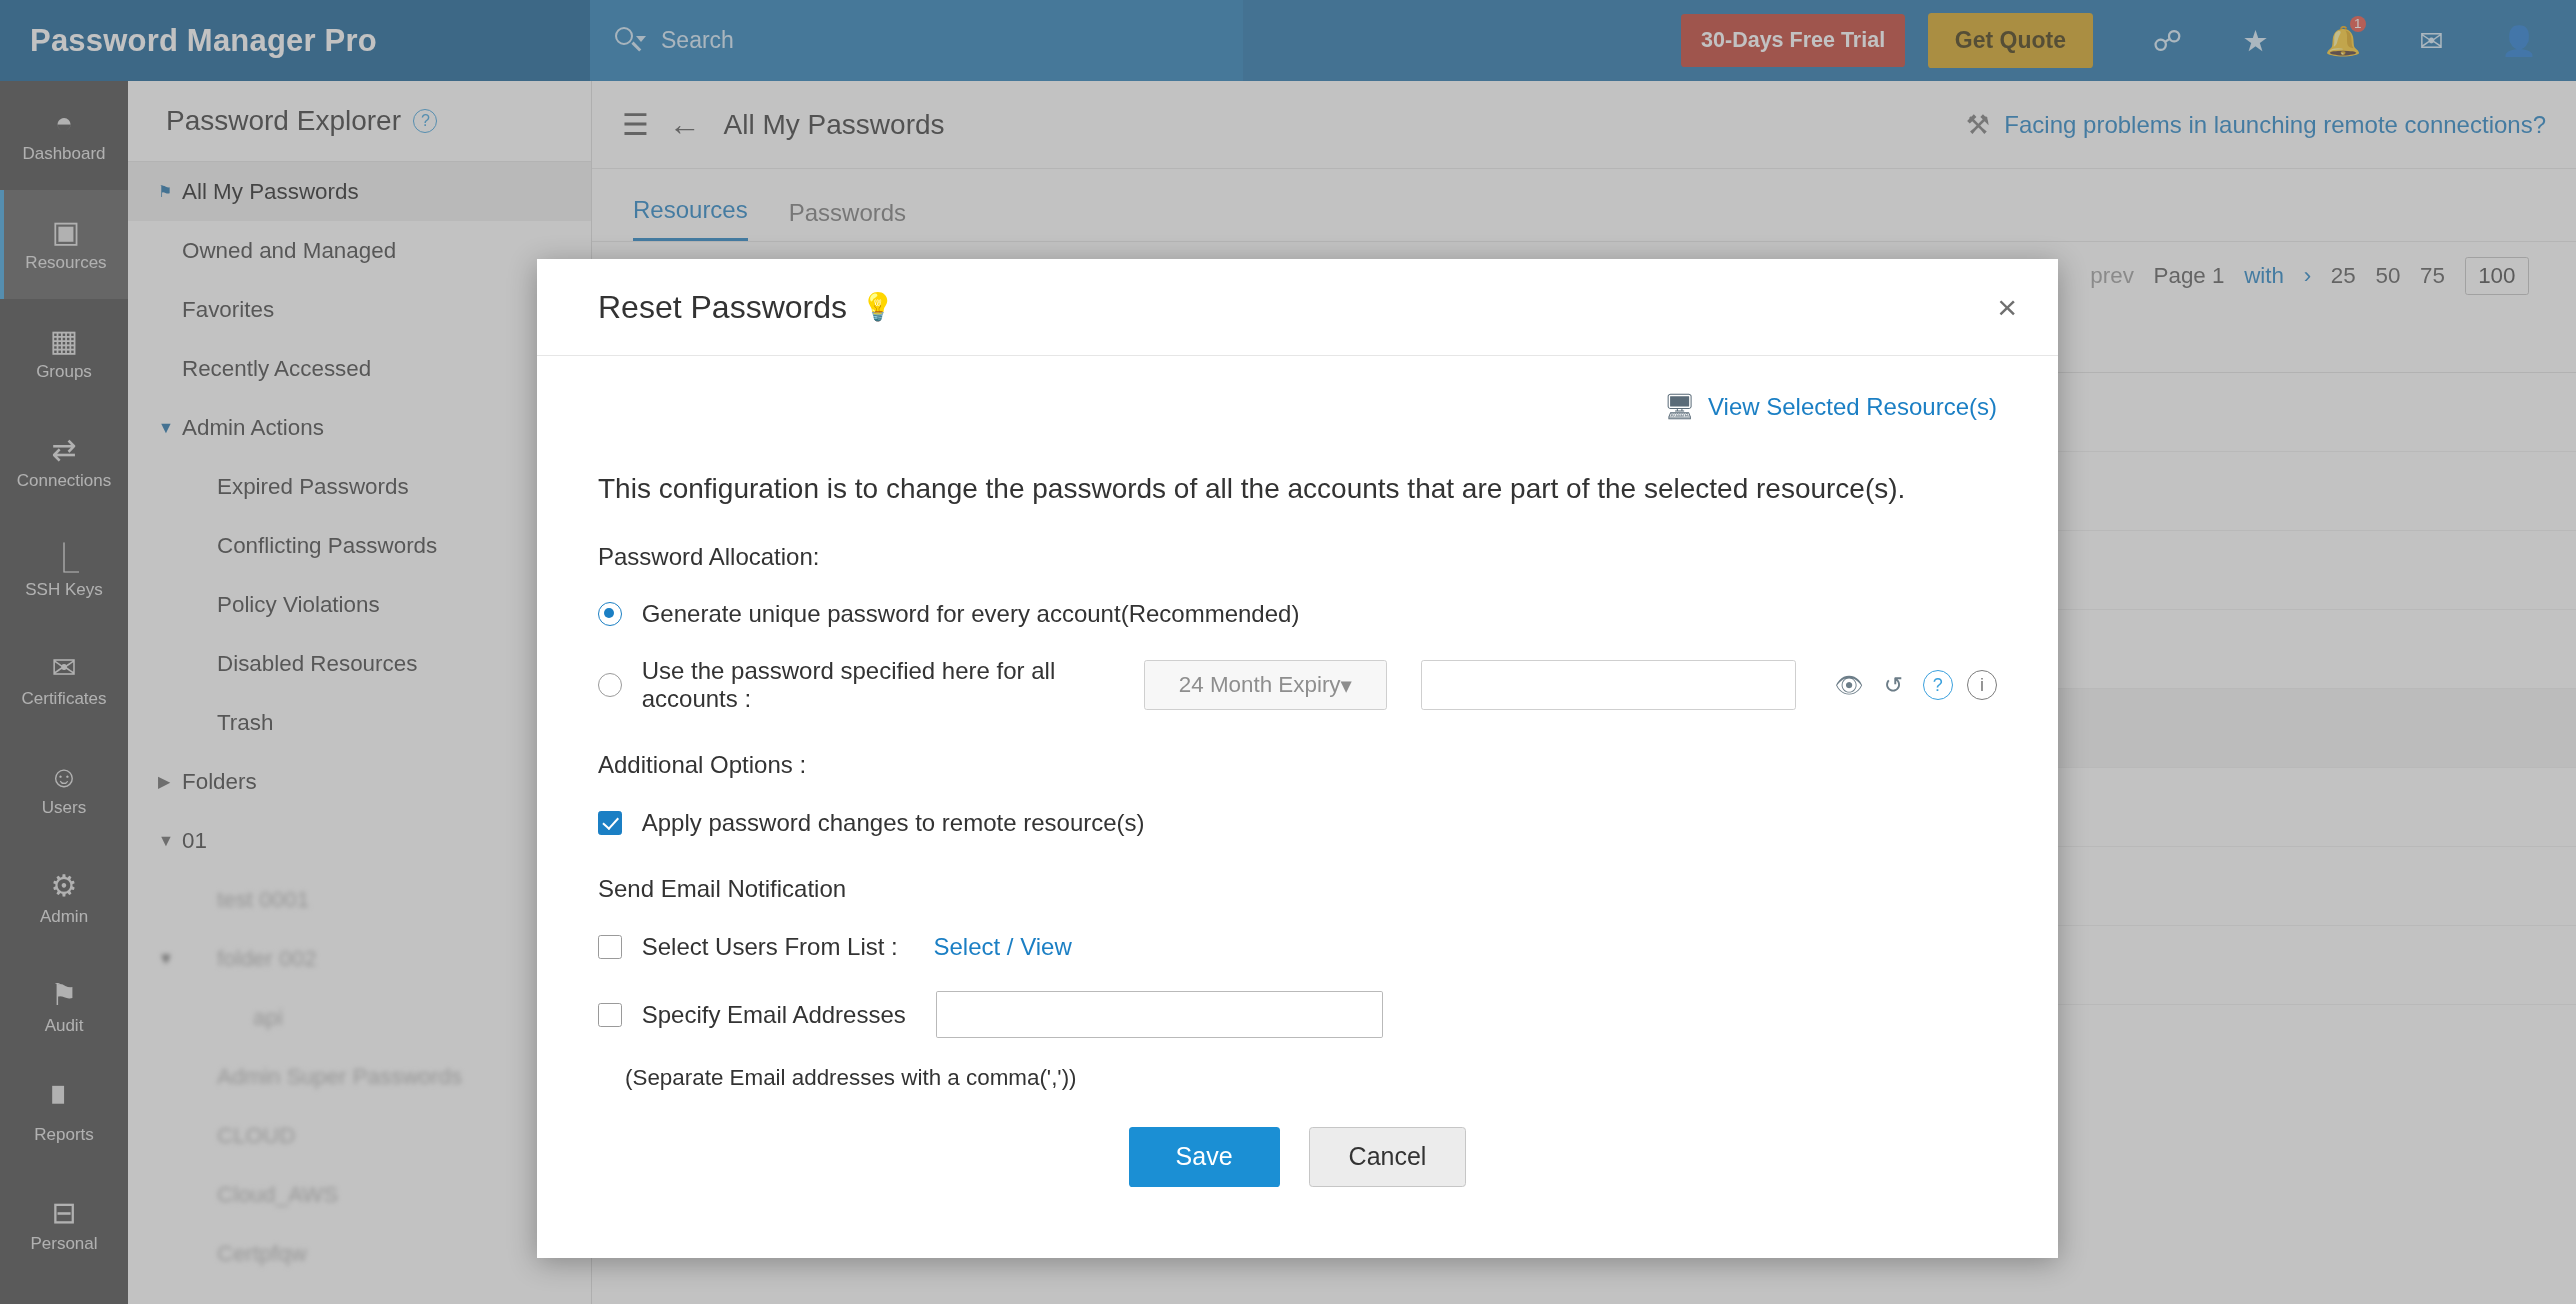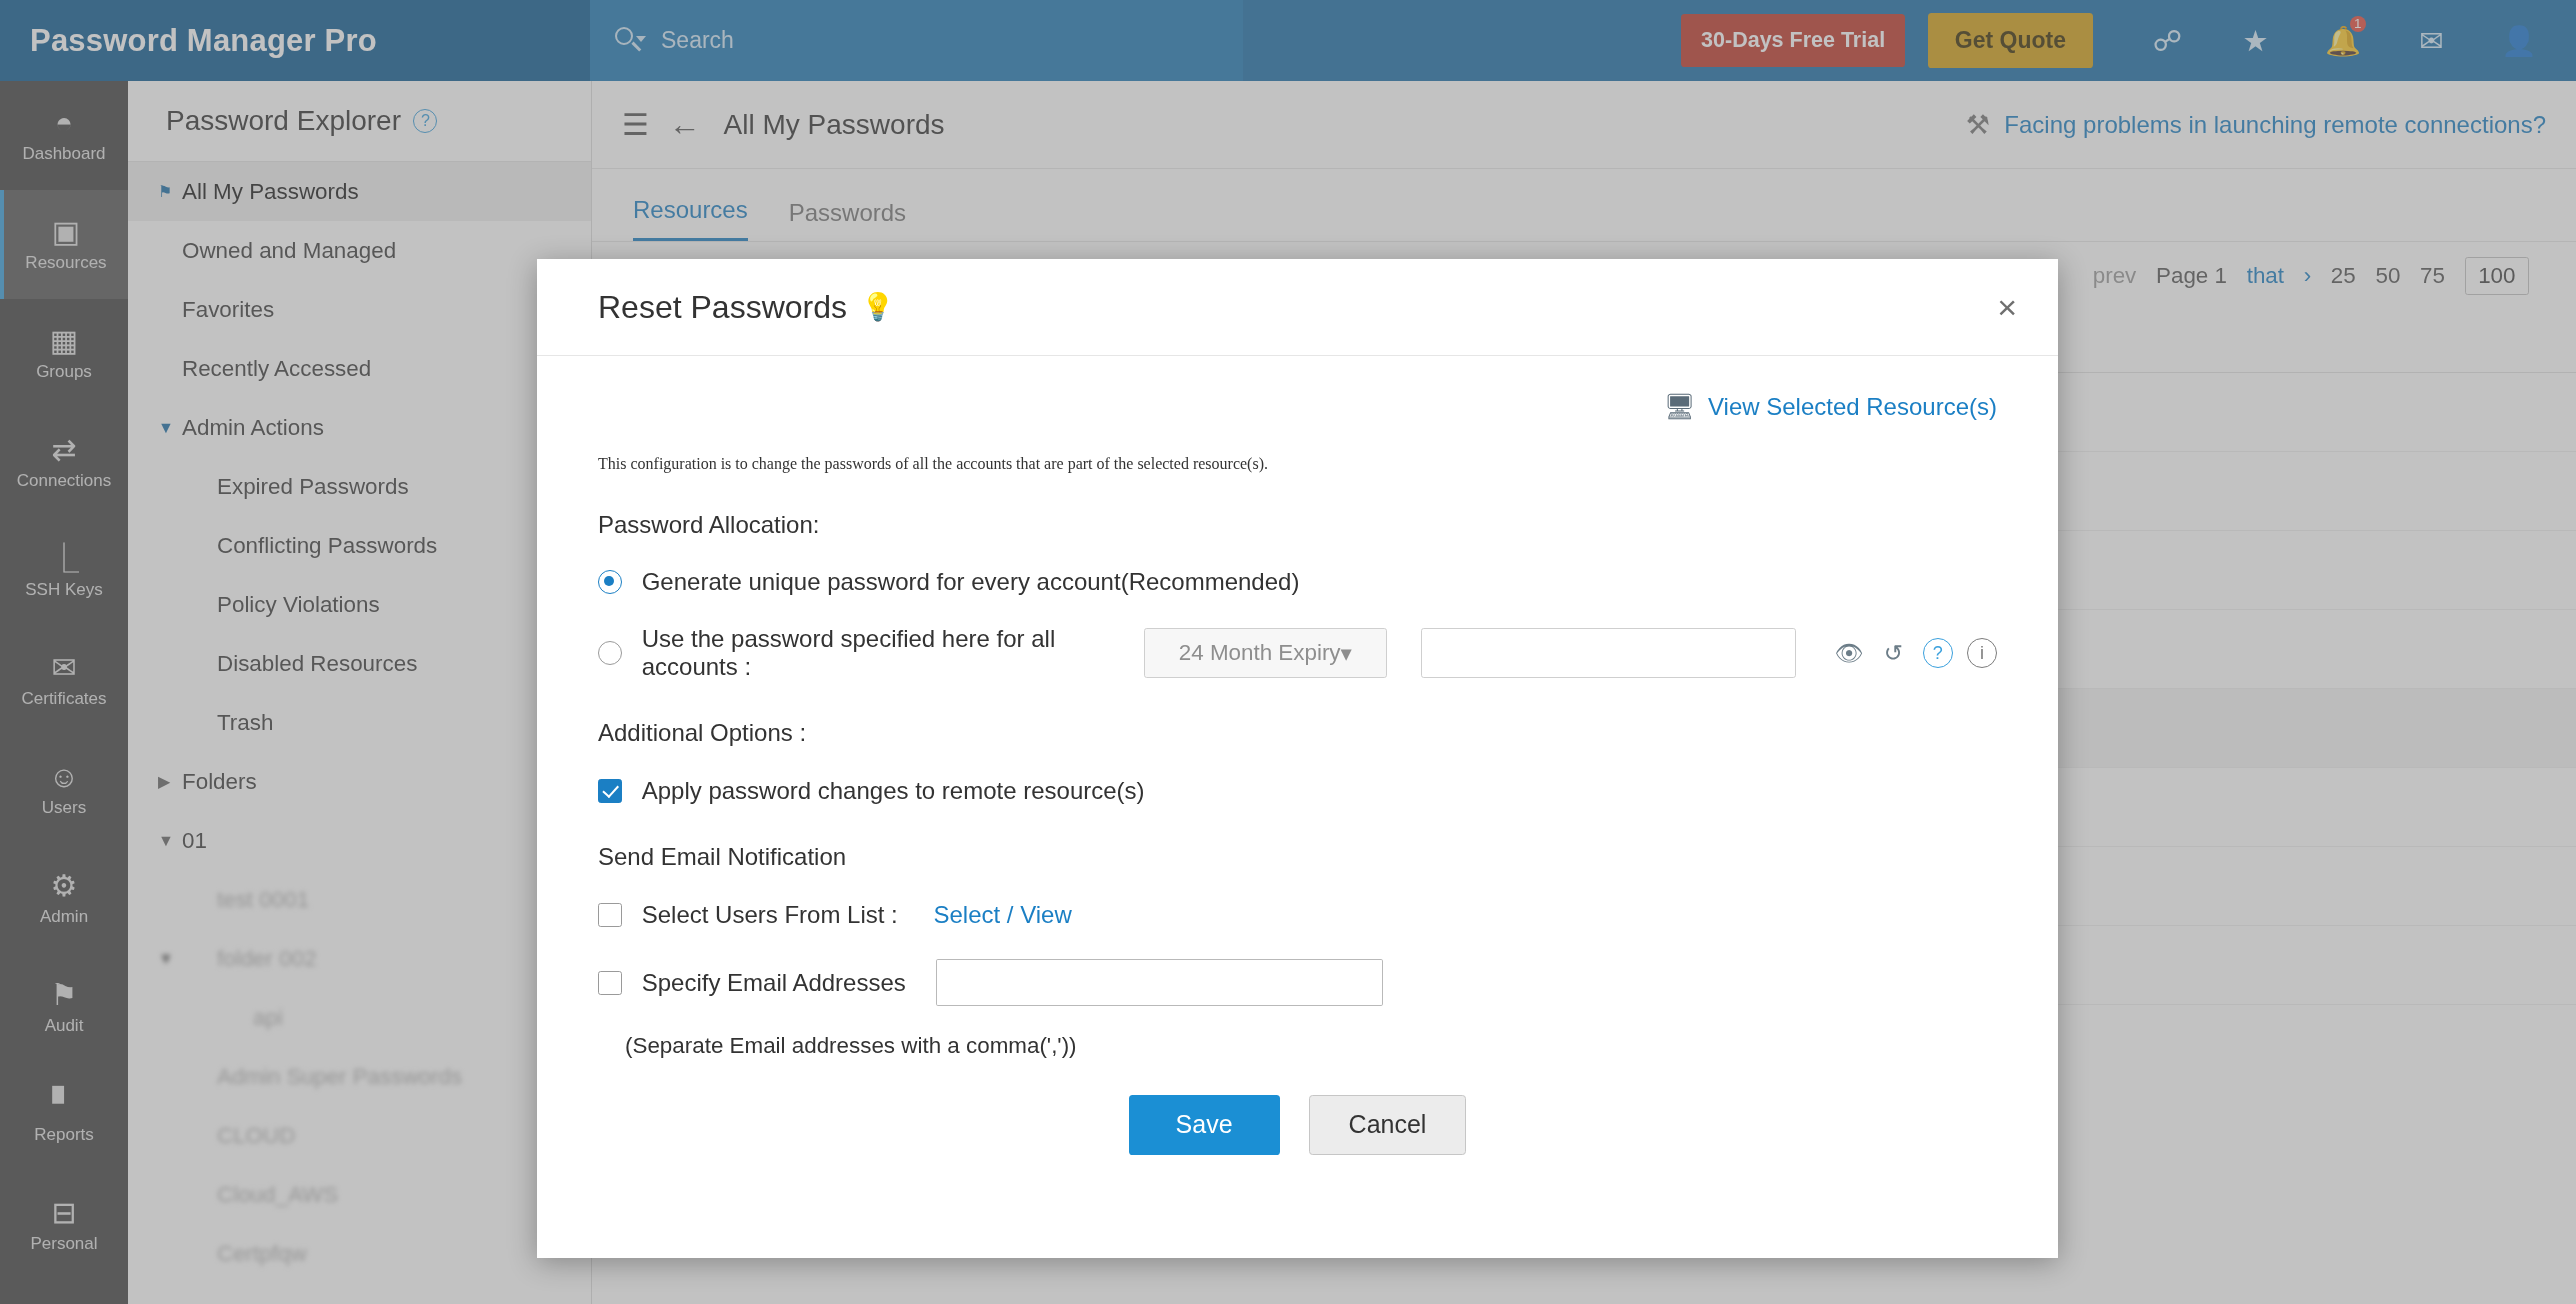--- a/index.html
+++ b/index.html
@@ -286,21 +286,21 @@
   }
   .modal-body { padding: 27px 61px 0 61px; position: relative; }
 
   .view-sel {
     display: flex; align-items: center; justify-content: flex-end;
     gap: 12.5px; margin-top: 9px;
   }
   .view-sel .mon { color: #5a6b78; font-size: 25px; }
   .view-sel a { color: #1b7fc4; font-size: 24px; cursor: pointer; text-decoration: none; }
 
-  .desc { font-size: 16px; color: #333; margin-top: 34px; font-family: Liberation Serif, serif; }
+  .desc { font-size: 28px; color: #333; margin-top: 52px; }
   .sec-label { font-size: 24px; color: #333; margin-top: 38px; }
 
   .radio-row { display: flex; align-items: center; margin-top: 29px; gap: 19.7px; }
   .radio {
     width: 24px; height: 24px; border-radius: 50%;
     border: 1.8px solid #9a9a9a; background: #fff;
     position: relative; flex: 0 0 auto;
   }
   .radio.on { border-color: #1b7fc4; }
   .radio.on::after {
@@ -557,21 +557,21 @@
     </div>
 
     <div class="tabs">
       <div class="tab active">Resources</div>
       <div class="tab">Passwords</div>
     </div>
 
     <div class="pager">
       <span class="pg dim">prev</span>
       <span class="pg">Page 1</span>
-      <span class="pg link">that</span>
+      <span class="pg link">with</span>
       <span class="pg link">›</span>
       <span class="pg">25</span>
       <span class="pg">50</span>
       <span class="pg">75</span>
       <span class="pg box">100</span>
     </div>
 
     <div class="table-head">
       <span class="th" style="margin-left:1109px">
         <span>ction</span>

